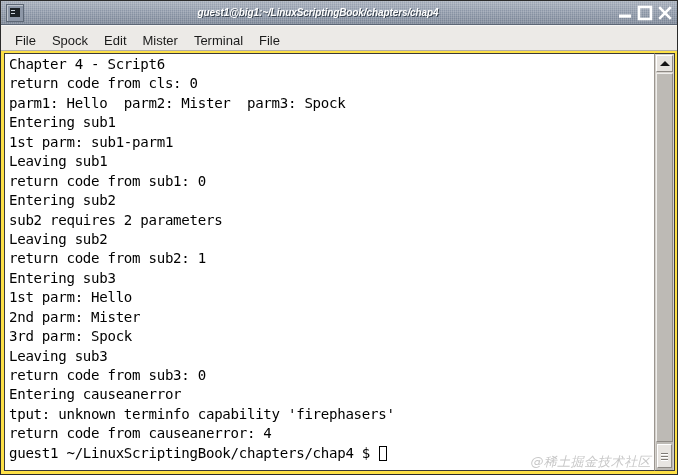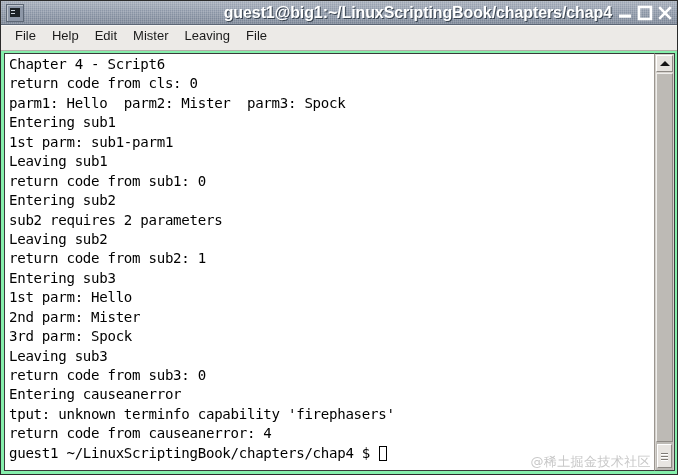--- a/index.html
+++ b/index.html
@@ -62,29 +62,30 @@
   .tb-icon i::after {
     content: "";
     position: absolute;
     left: 1px; top: 2px;
     width: 4px; height: 1px;
     background: #cfd6de;
     box-shadow: 0 3px 0 0 #cfd6de;
   }
   .tb-title {
     flex: 1 1 auto;
-    text-align: right;
-    font-size: 16px;
+    text-align: center;
+    font-size: 10px;
     font-weight: bold;
     color: #ffffff;
     letter-spacing: -0.1px;
     text-shadow: 1px 1px 0 rgba(40,50,62,0.85);
     white-space: nowrap;
     overflow: hidden;
     padding-right: 4px;
+    font-style: italic;
   }
   .tb-buttons {
     flex: 0 0 auto;
     display: flex;
     align-items: center;
     gap: 2px;
     margin-right: 3px;
   }
   .tb-btn {
     width: 18px; height: 18px;
@@ -92,41 +93,41 @@
     cursor: default;
   }
   .tb-btn svg { display: block; }
 
   
   .menubar {
     flex: 0 0 26px;
     height: 26px;
     box-sizing: border-box;
     display: flex;
-    align-items: flex-start;
+    align-items: flex-end;
     padding-left: 10px;
     background: #eceae7;
     border-bottom: 1px solid #b3aea8;
     border-top: 1px solid #f7f6f4;
   }
   .menu-item {
     font-size: 13px;
     color: #1b1b1b;
     padding: 2px 8px;
     cursor: default;
     white-space: nowrap;
   }
   .menu-item:first-child { padding-left: 4px; }
 
   
   .termrow {
     flex: 1 1 auto;
     display: flex;
     min-height: 0;
-    background: #86efac;
+    background: #fde047;
     padding: 2px 2px 3px 3px;
     box-sizing: border-box;
   }
   .term-frame {
     flex: 1 1 auto;
     min-width: 0;
     background: #ffffff;
     border: 1px solid #3a3a3a;
     border-right: none;
     box-sizing: border-box;
@@ -236,20 +237,21 @@
     position: absolute;
     right: 26px;
     bottom: 3px;
     font-size: 13px;
     color: #c8c8c8;
     font-family: "DejaVu Sans", sans-serif;
     white-space: nowrap;
     pointer-events: none;
     user-select: none;
     letter-spacing: 0.4px;
+    font-style: italic;
   }
 </style>
 </head>
 <body>
 
 <div class="window">
 
   <div class="titlebar">
     <div class="tb-icon">
         <i></i>
@@ -269,24 +271,24 @@
       <div class="tb-btn">
         <svg width="18" height="18" viewBox="0 0 18 18">
           <path d="M3.2 3.2 L14.8 14.8 M14.8 3.2 L3.2 14.8" stroke="#ffffff" stroke-width="2.6" fill="none"></path>
         </svg>
       </div>
     </div>
   </div>
 
   <div class="menubar">
     <div class="menu-item">File</div>
-    <div class="menu-item">Help</div>
+    <div class="menu-item">Spock</div>
     <div class="menu-item">Edit</div>
     <div class="menu-item">Mister</div>
-    <div class="menu-item">Leaving</div>
+    <div class="menu-item">Terminal</div>
     <div class="menu-item">File</div>
   </div>
 
   <div class="termrow">
 
     <div class="term-frame">
       <div class="term-screen" id="term-screen"><div class="term-line">Chapter 4 - Script6</div><div class="term-line">return code from cls: 0</div><div class="term-line">parm1: Hello  parm2: Mister  parm3: Spock</div><div class="term-line">Entering sub1</div><div class="term-line">1st parm: sub1-parm1</div><div class="term-line">Leaving sub1</div><div class="term-line">return code from sub1: 0</div><div class="term-line">Entering sub2</div><div class="term-line">sub2 requires 2 parameters</div><div class="term-line">Leaving sub2</div><div class="term-line">return code from sub2: 1</div><div class="term-line">Entering sub3</div><div class="term-line">1st parm: Hello</div><div class="term-line">2nd parm: Mister</div><div class="term-line">3rd parm: Spock</div><div class="term-line">Leaving sub3</div><div class="term-line">return code from sub3: 0</div><div class="term-line">Entering causeanerror</div><div class="term-line">tput: unknown terminfo capability 'firephasers'</div><div class="term-line">return code from causeanerror: 4</div><div class="term-line"><span>guest1 ~/LinuxScriptingBook/chapters/chap4 $ </span><span class="cursor-block"></span></div></div>
     </div>
 
     <div class="scrollbar">

